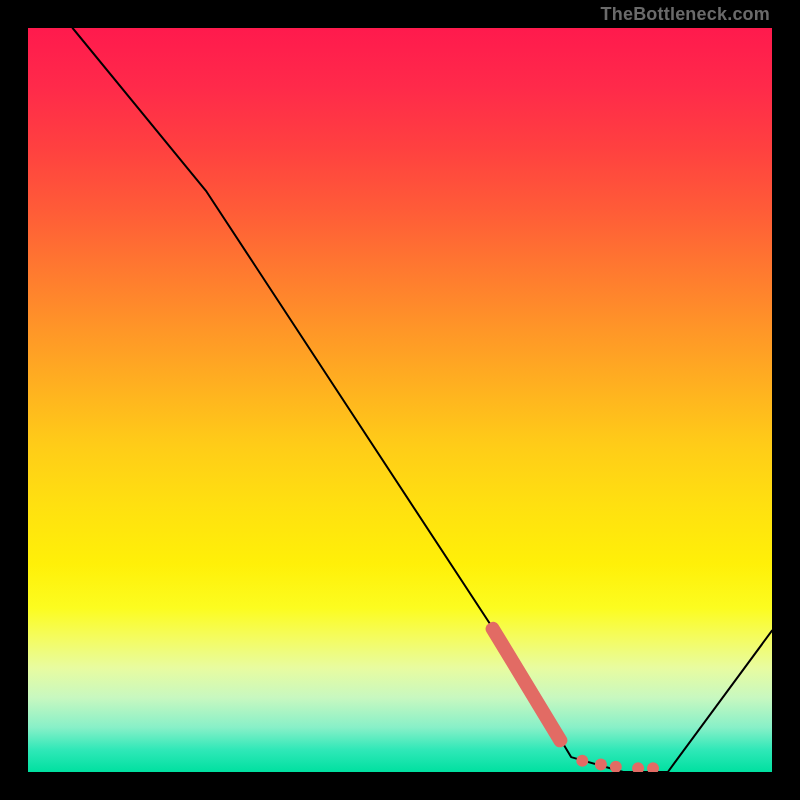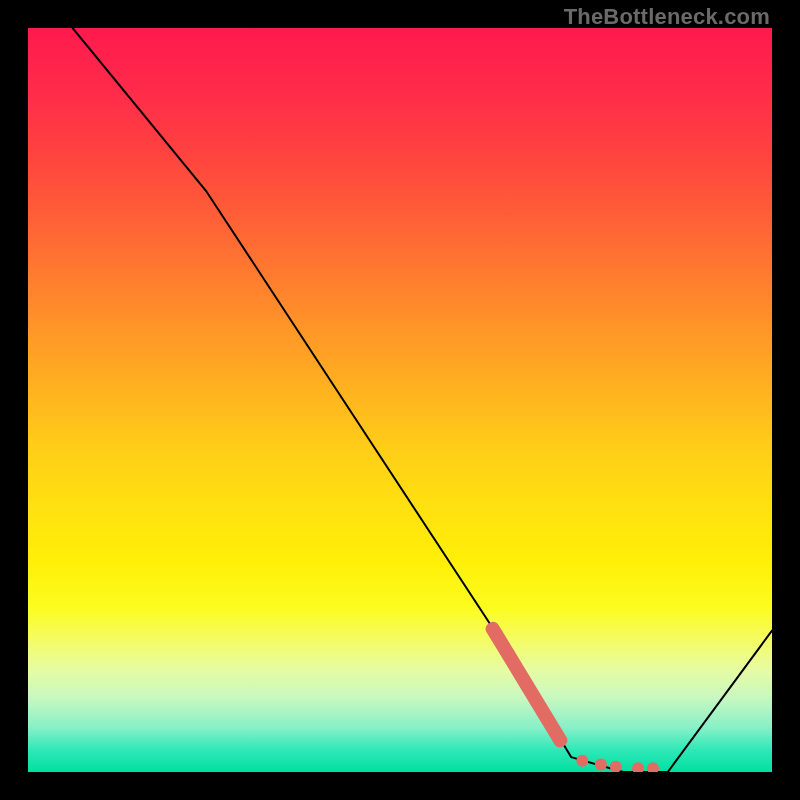--- a/index.html
+++ b/index.html
@@ -35,21 +35,21 @@
       #88f0c8 94%,
       #30e8b8 97%,
       #00e0a0 100%
     );
   }
   .watermark {
     position: absolute;
     top: 4px;
     right: 30px;
     color: #6a6a6a;
-    font-size: 22px;
+    font-size: 18px;
     font-weight: 600;
     letter-spacing: 0.2px;
     margin-left: 36px;
   }
   svg.curve {
     position: absolute;
     left: 0;
     top: 0;
     width: 744px;
     height: 744px;

